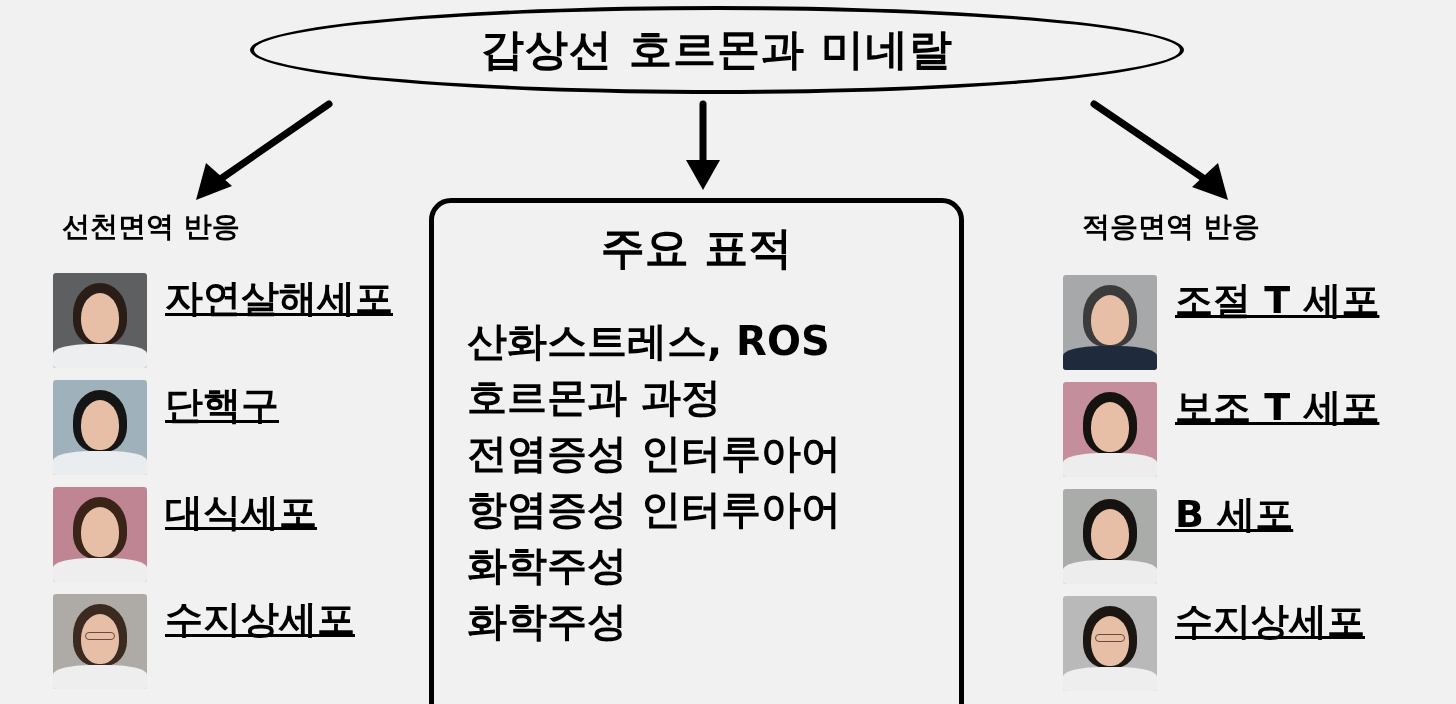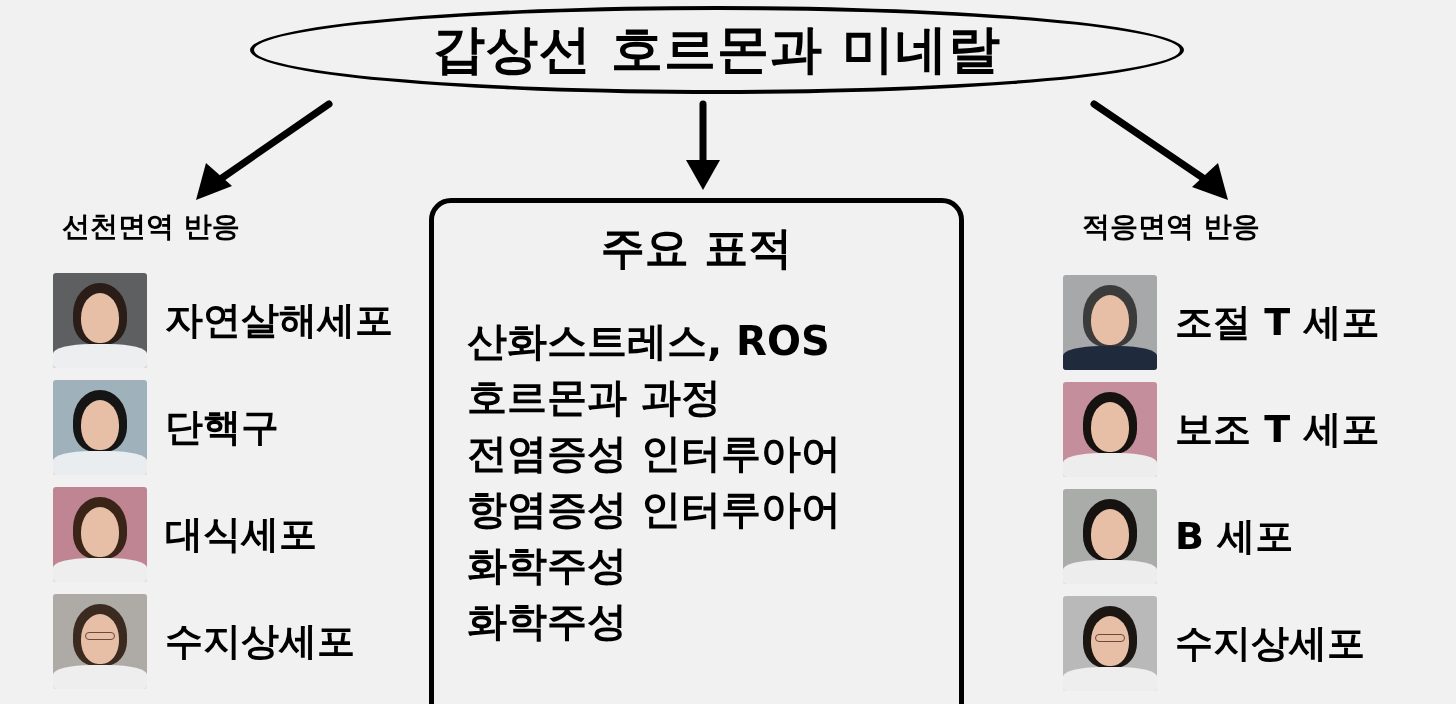--- a/index.html
+++ b/index.html
@@ -4,33 +4,33 @@
 <style>
   * { box-sizing: border-box; margin: 0; padding: 0; }
   html, body { width: 1456px; height: 704px; overflow: hidden; background: #f1f1f1; }
   body { position: relative; font-family: "DejaVu Sans", "Liberation Sans", sans-serif; color: #000; }
 
   .title-ellipse {
     position: absolute; left: 250px; top: 6px; width: 934px; height: 88px;
     border: 4px solid #000; border-radius: 50%;
     display: flex; align-items: center; justify-content: center;
   }
-  .title-text { font-size: 52px; font-weight: bold; letter-spacing: 1px; }
+  .title-text { font-size: 43px; font-weight: bold; letter-spacing: 1px; }
 
   svg.arrows { position: absolute; left: 0; top: 0; width: 1456px; height: 704px; pointer-events: none; }
 
   .side-heading { position: absolute; font-size: 28px; font-weight: bold; white-space: nowrap; }
   #left-heading { left: 62px; top: 208px; }
   #right-heading { left: 1082px; top: 208px; }
 
   .cell-list { position: absolute; display: flex; flex-direction: column; gap: 12px; }
   #left-list { left: 53px; top: 273px; }
   #right-list { left: 1063px; top: 275px; }
 
-  .cell-item { display: flex; align-items: center; height: 95px; }
+  .cell-item { display: flex; height: 95px; text-decoration: underline; }
   .portrait {
     width: 94px; height: 95px; border-radius: 3px; position: relative; overflow: hidden; flex: 0 0 auto;
   }
   .portrait .hair { position: absolute; left: 50%; transform: translateX(-50%); border-radius: 50% 50% 40% 40%; }
   .portrait .face { position: absolute; left: 50%; transform: translateX(-50%); border-radius: 50% 50% 46% 46%; background: #e6bfa6; }
   .portrait .coat { position: absolute; left: 0; right: 0; bottom: 0; height: 24px; border-radius: 40% 40% 0 0; }
   .portrait .glasses { position: absolute; left: 50%; transform: translateX(-50%); width: 30px; height: 8px; border: 1.5px solid #6b4a3c; border-radius: 4px; }
   .cell-label { font-size: 38px; font-weight: bold; margin-left: 18px; white-space: nowrap; }
 
   .target-box {

